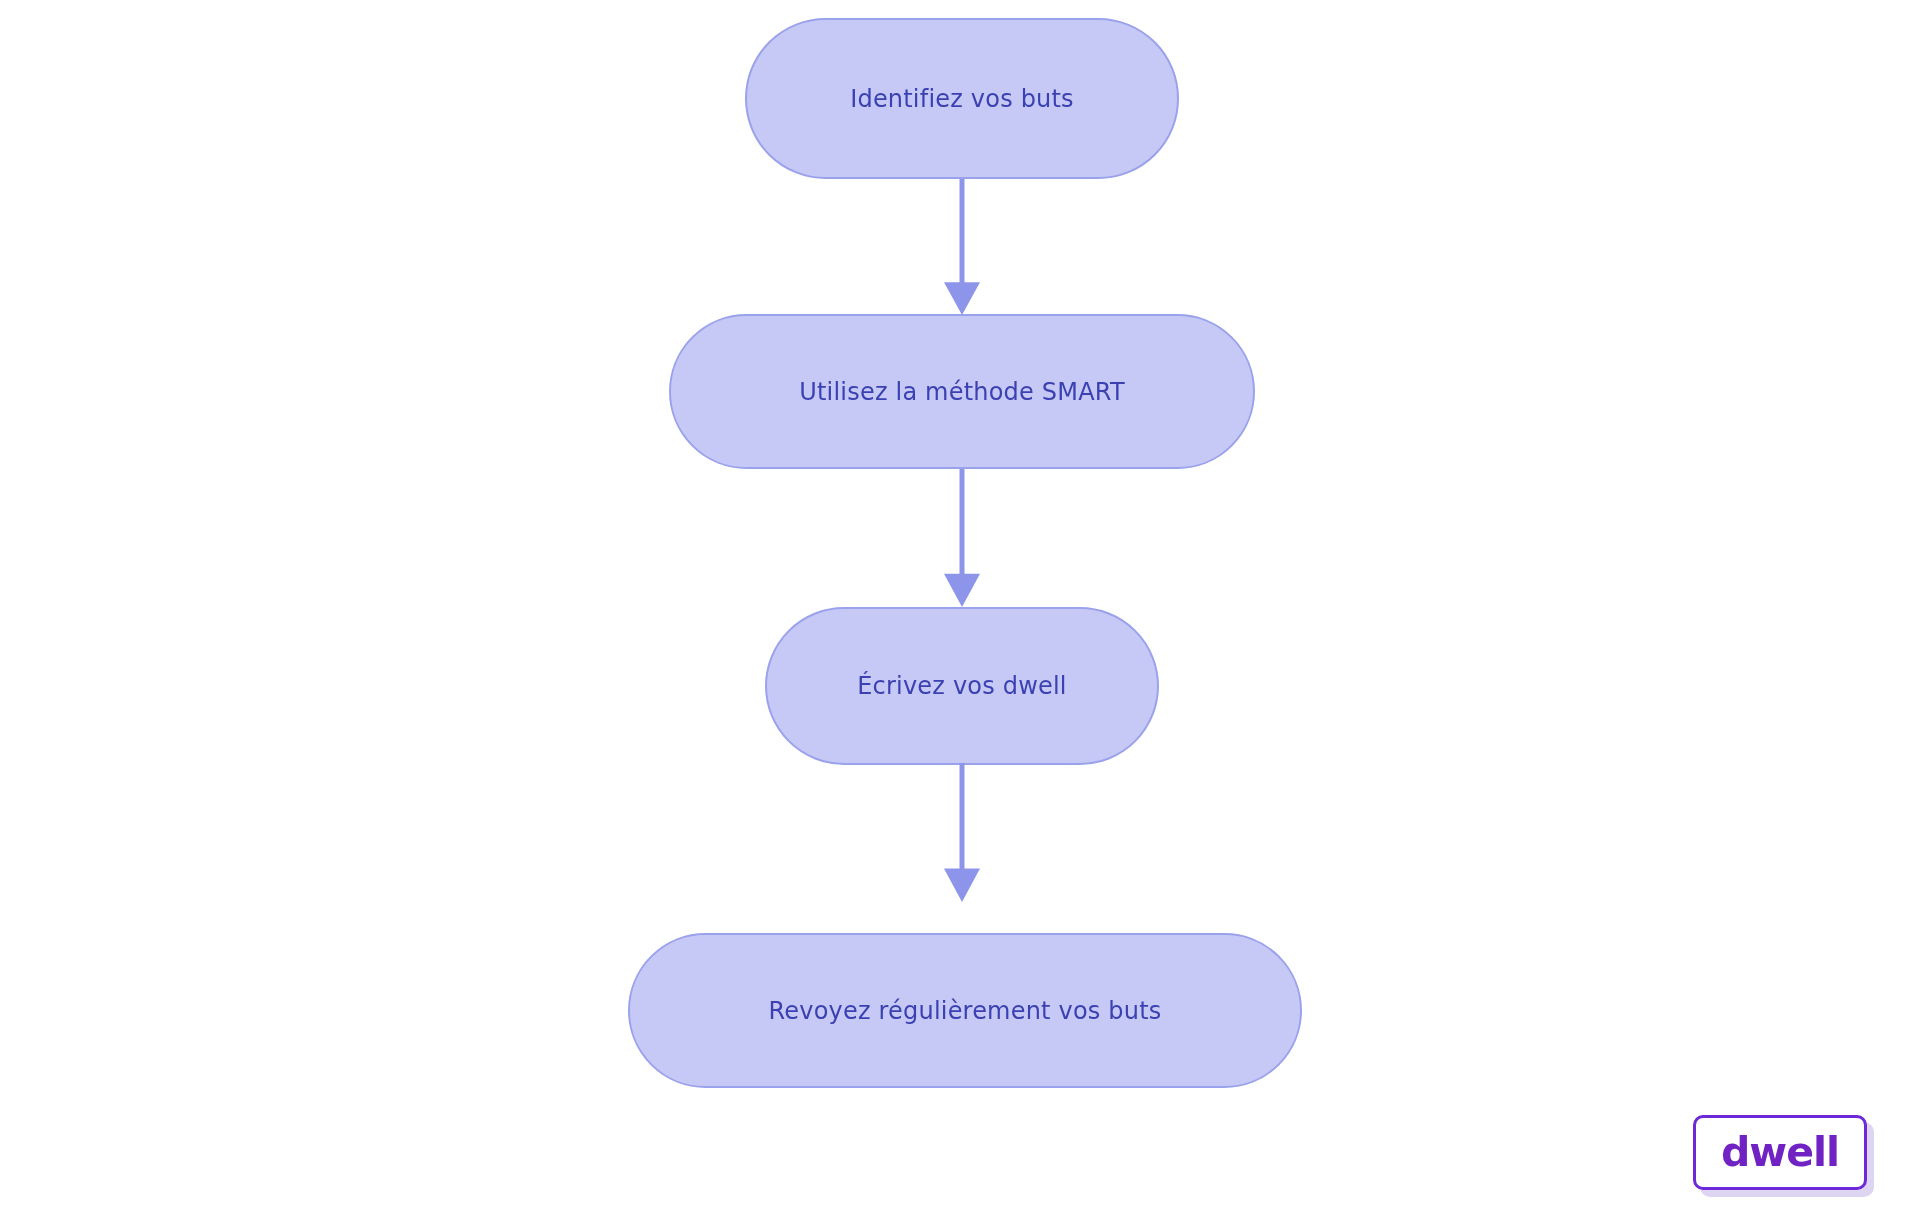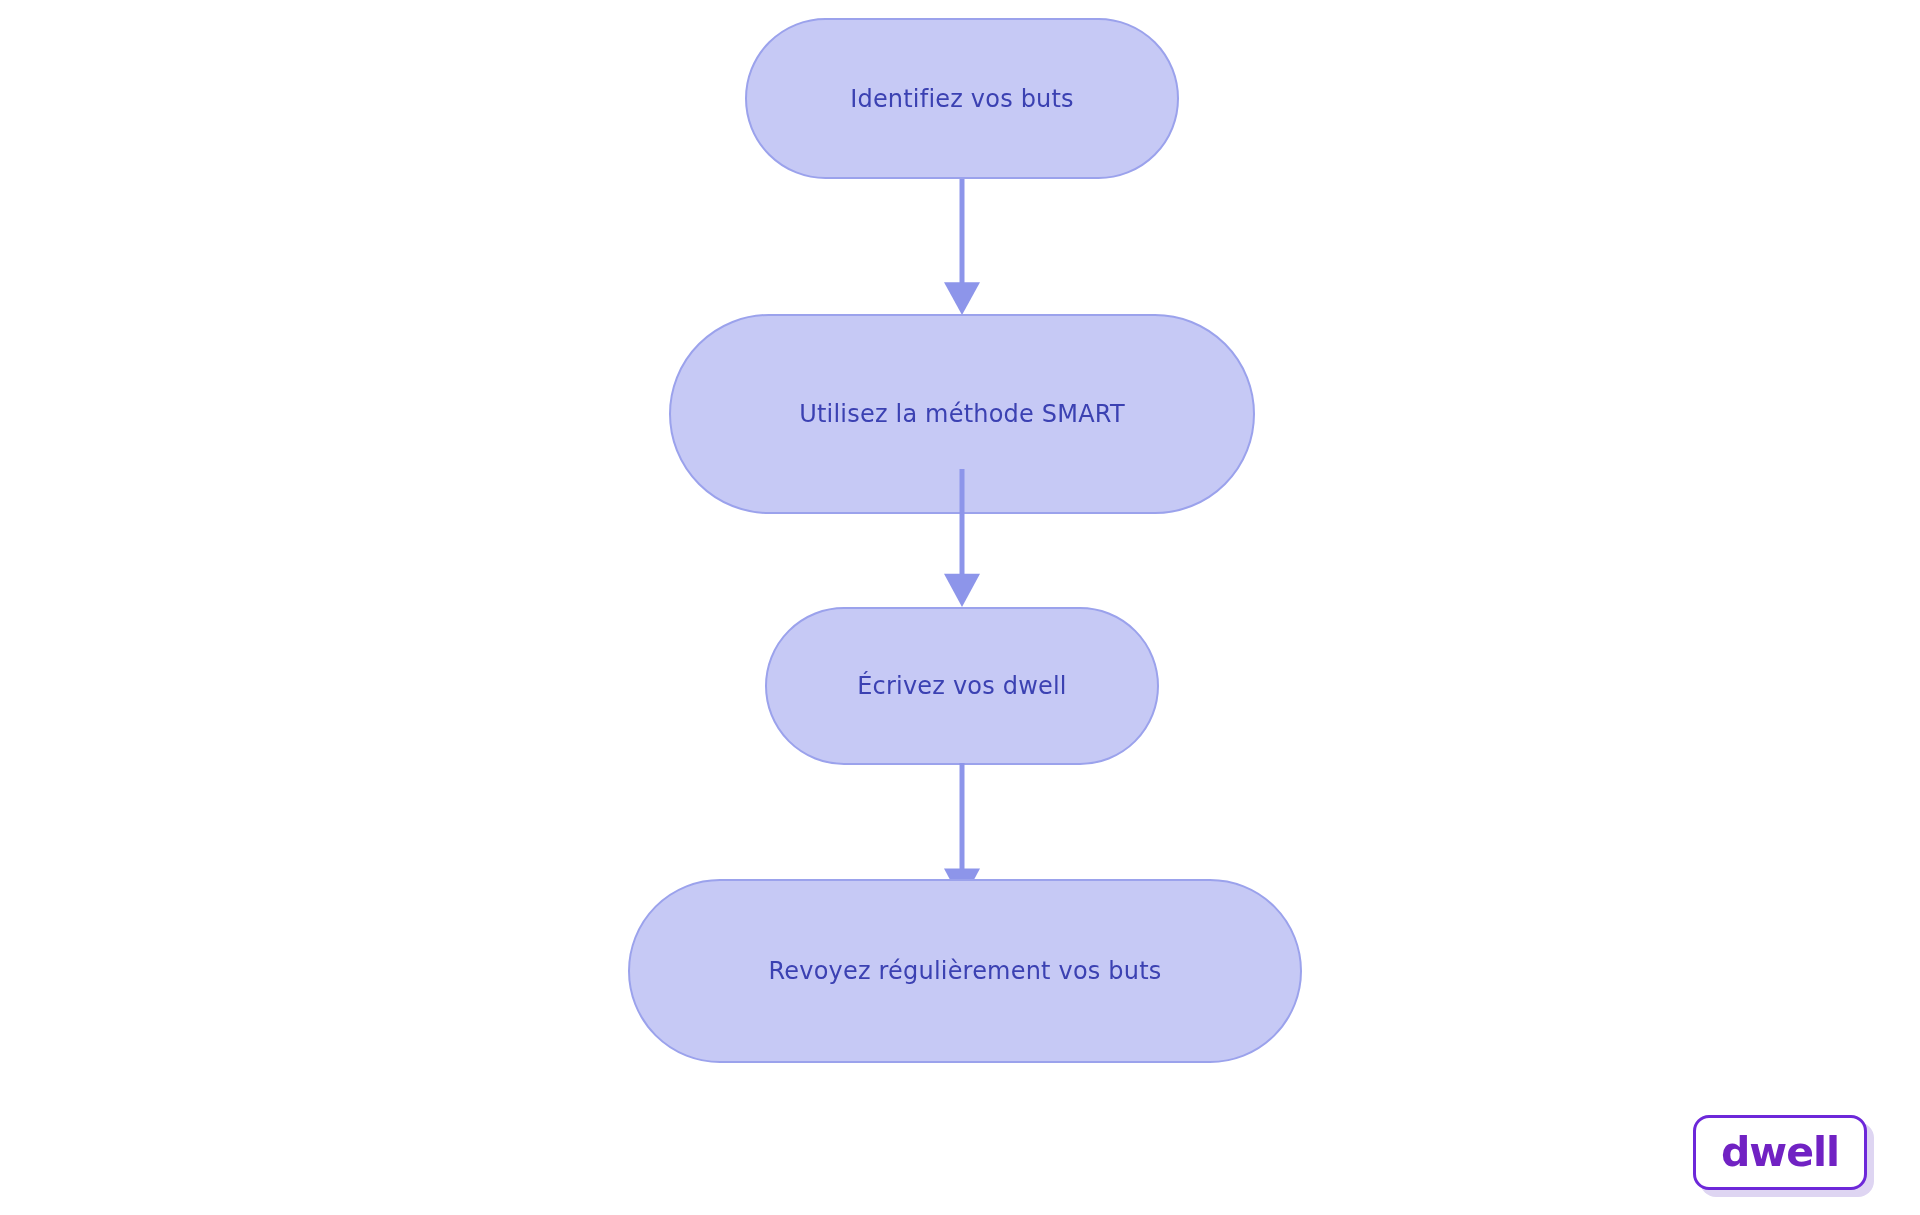--- a/index.html
+++ b/index.html
@@ -36,39 +36,39 @@
     text-align:center;
   }
   .node span{
     color:var(--node-text);
     font-size:24px;
     font-weight:400;
     letter-spacing:0.2px;
     white-space:nowrap;
   }
   .node-1{left:745px; top:18px;  width:434px; height:161px;}
-  .node-2{left:669px; top:314px; width:586px; height:200px;}
+  .node-2{left:669px; top:314px; width:586px; height:155px;}
   .node-3{left:765px; top:607px; width:394px; height:158px;}
-  .node-4{left:628px; top:879px; width:674px; height:184px;}
+  .node-4{left:628px; top:933px; width:674px; height:155px;}
 
   .arrow{position:absolute; left:942px; width:40px; overflow:visible;}
   .arrow-1{top:179px; height:137px;}
   .arrow-2{top:469px; height:139px;}
   .arrow-3{top:763px; height:140px;}
 
   .logo-box{
     position:absolute;
     left:1693px;
     top:1115px;
     width:174px;
     height:75px;
     box-sizing:border-box;
     background:#ffffff;
     border:3px solid var(--logo-border);
-    border-radius:16px;
+    border-radius:10px;
     box-shadow:7px 7px 0 var(--logo-shadow);
     display:flex;
     align-items:center;
     justify-content:center;
   }
   .logo-box span{
     color:var(--logo-color);
     font-size:41px;
     font-weight:700;
     letter-spacing:-1px;

